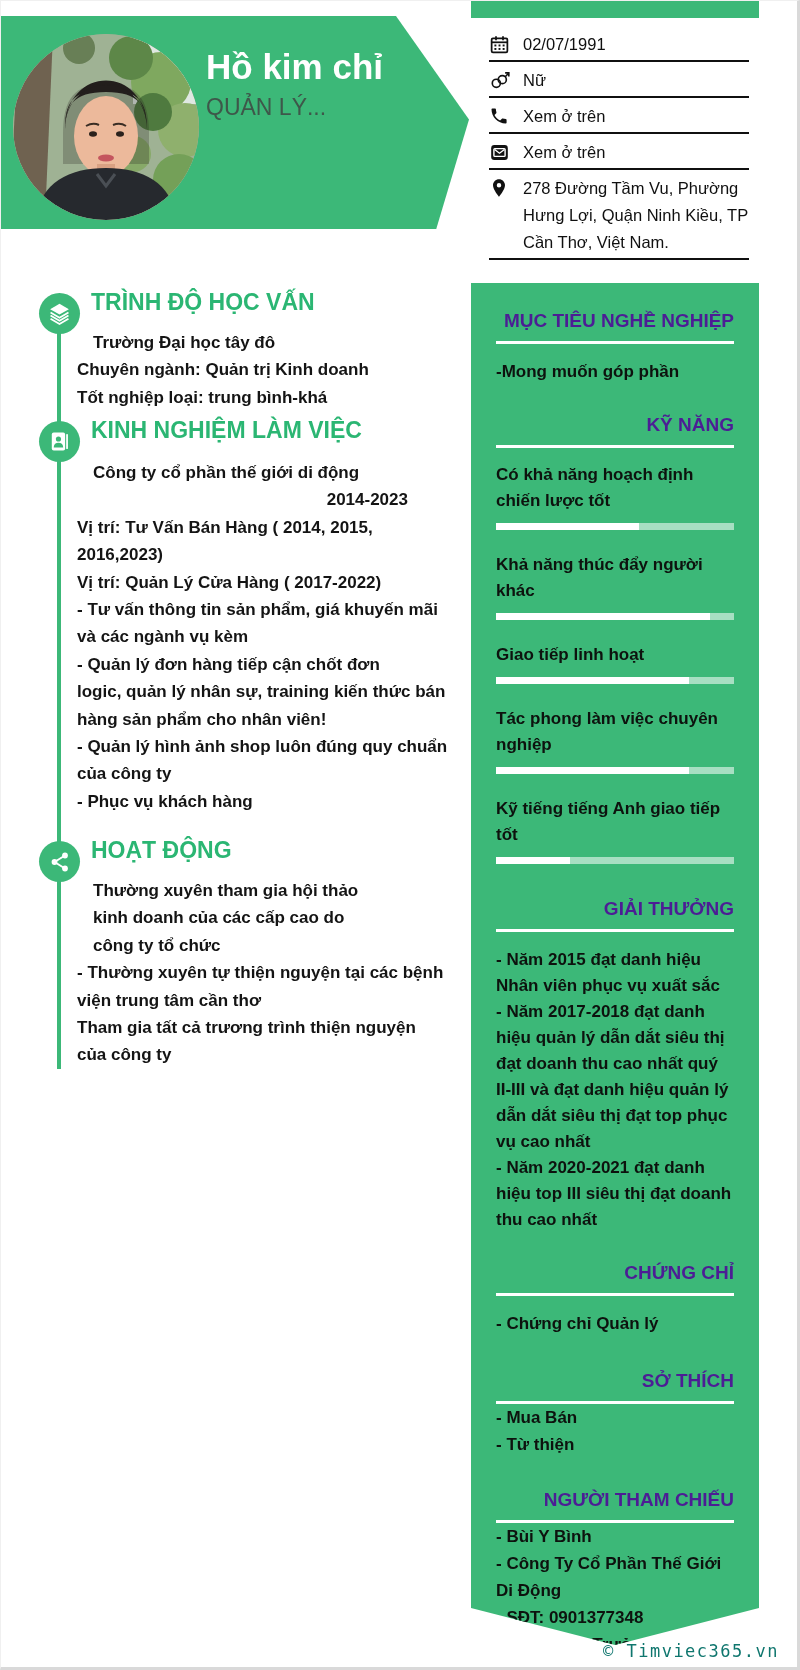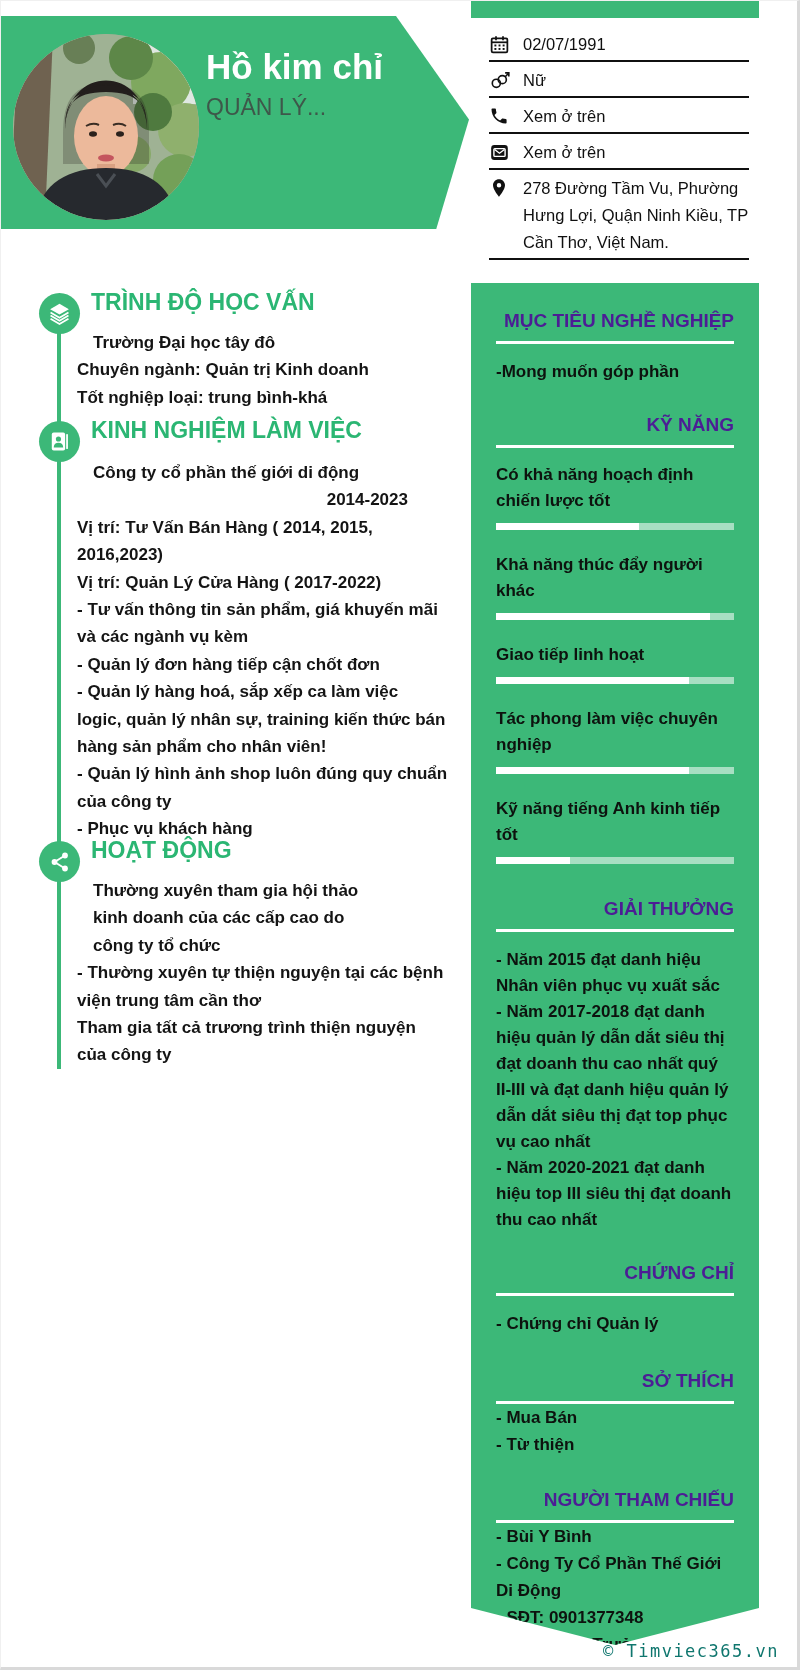--- a/index.html
+++ b/index.html
@@ -224,21 +224,20 @@
     <div class="lsec-lines">
 
     <div class="lline indent">Công ty cổ phần thế giới di động</div>
         <div class="lline right">2014-2023</div>
         <div class="lline">Vị trí: Tư Vấn Bán Hàng ( 2014, 2015,</div>
         <div class="lline">2016,2023)</div>
         <div class="lline">Vị trí: Quản Lý Cửa Hàng ( 2017-2022)</div>
         <div class="lline">- Tư vấn thông tin sản phẩm, giá khuyến mãi</div>
         <div class="lline">và các ngành vụ kèm</div>
         <div class="lline">- Quản lý đơn hàng tiếp cận chốt đơn</div>
-        <div class="lline">- Quản lý hàng hoá, sắp xếp ca làm việc</div>
         <div class="lline">logic, quản lý nhân sự, training kiến thức bán</div>
         <div class="lline">hàng sản phẩm cho nhân viên!</div>
         <div class="lline">- Quản lý hình ảnh shop luôn đúng quy chuẩn</div>
         <div class="lline">của công ty</div>
         <div class="lline">- Phục vụ khách hàng</div>
       </div>
   </div>
 
   <div class="lsec" id="sec-act">
     <div class="lsec-icon">
@@ -299,21 +298,21 @@
           </div>
 
           <div class="skill">
             <div class="skill-label">Tác phong làm việc chuyên nghiệp</div>
             <div class="skill-bar">
               <div class="skill-fill" style="width: 81%;"></div>
             </div>
           </div>
 
           <div class="skill">
-            <div class="skill-label">Kỹ năng tiếng Anh kinh tiếp tốt</div>
+            <div class="skill-label">Kỹ tiếng tiếng Anh giao tiếp tốt</div>
             <div class="skill-bar">
               <div class="skill-fill" style="width: 31%;"></div>
             </div>
           </div>
         </div>
     </div>
 
     <div id="p-awards">
       <div class="p-head">GIẢI THƯỞNG</div>
       <div class="p-lines">

